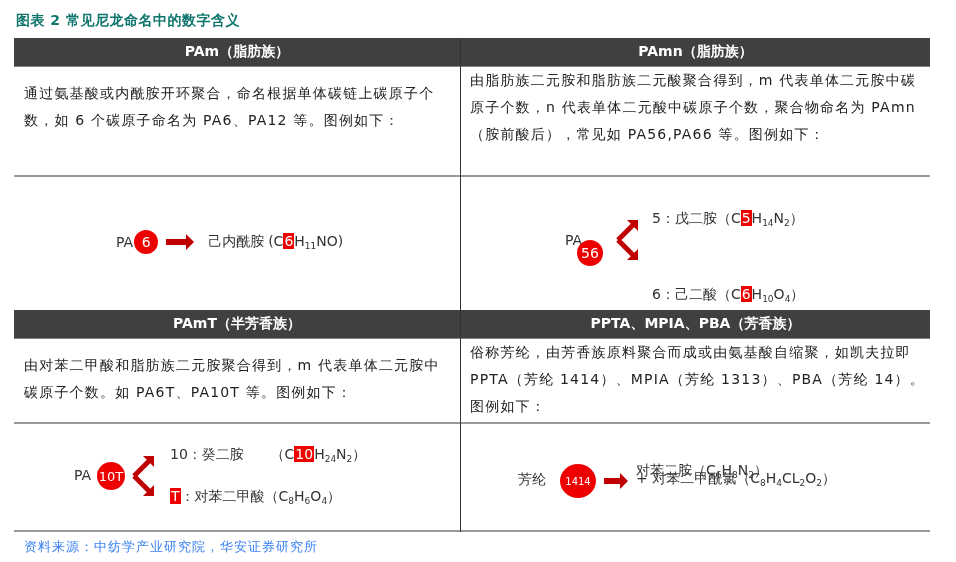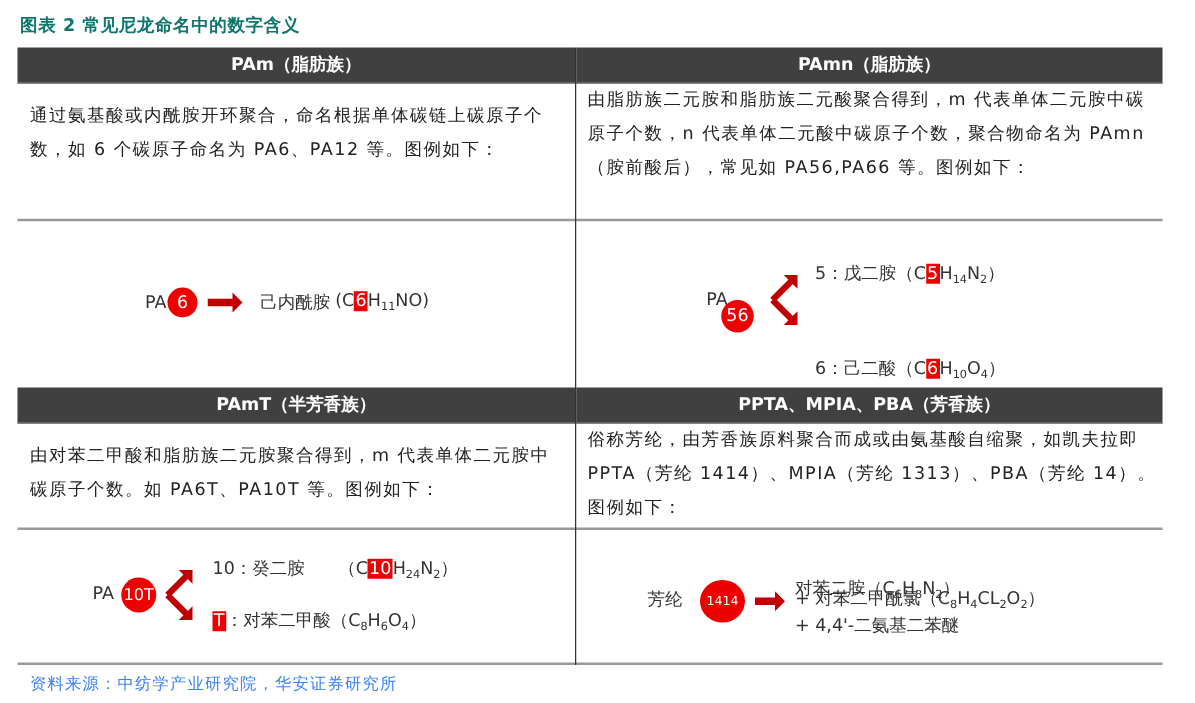--- a/index.html
+++ b/index.html
@@ -76,16 +76,15 @@
 </div>
 
 <div class="diag" style="left:518px;top:446px;width:400px;height:70px;">
   <span style="position:absolute;left:0;top:25px;">芳纶</span>
   <span class="badge" style="position:absolute;left:42px;top:18px;width:36px;height:34px;font-size:10px;">1414</span>
   <svg width="28" height="16" style="position:absolute;left:86px;top:27px;">
       <polygon points="0,5 16,5 16,0 24,8 16,16 16,11 0,11" fill="#c00000"></polygon>
     </svg>
   <div style="position:absolute;left:118px;top:0;margin-top:16px;">对苯二胺（C<sub>6</sub>H<sub>8</sub>N<sub>2</sub>）</div>
   <div style="position:absolute;left:118px;top:24px;">+ 对苯二甲酰氯（C<sub>8</sub>H<sub>4</sub>CL<sub>2</sub>O<sub>2</sub>）</div>
-  <div style="position:absolute;left:118px;top:46px;">+ 4,4'-二氨基二苯醚</div>
 </div>
 
 <div class="src">资料来源：中纺学产业研究院，华安证券研究所</div>
 
 </body></html>

